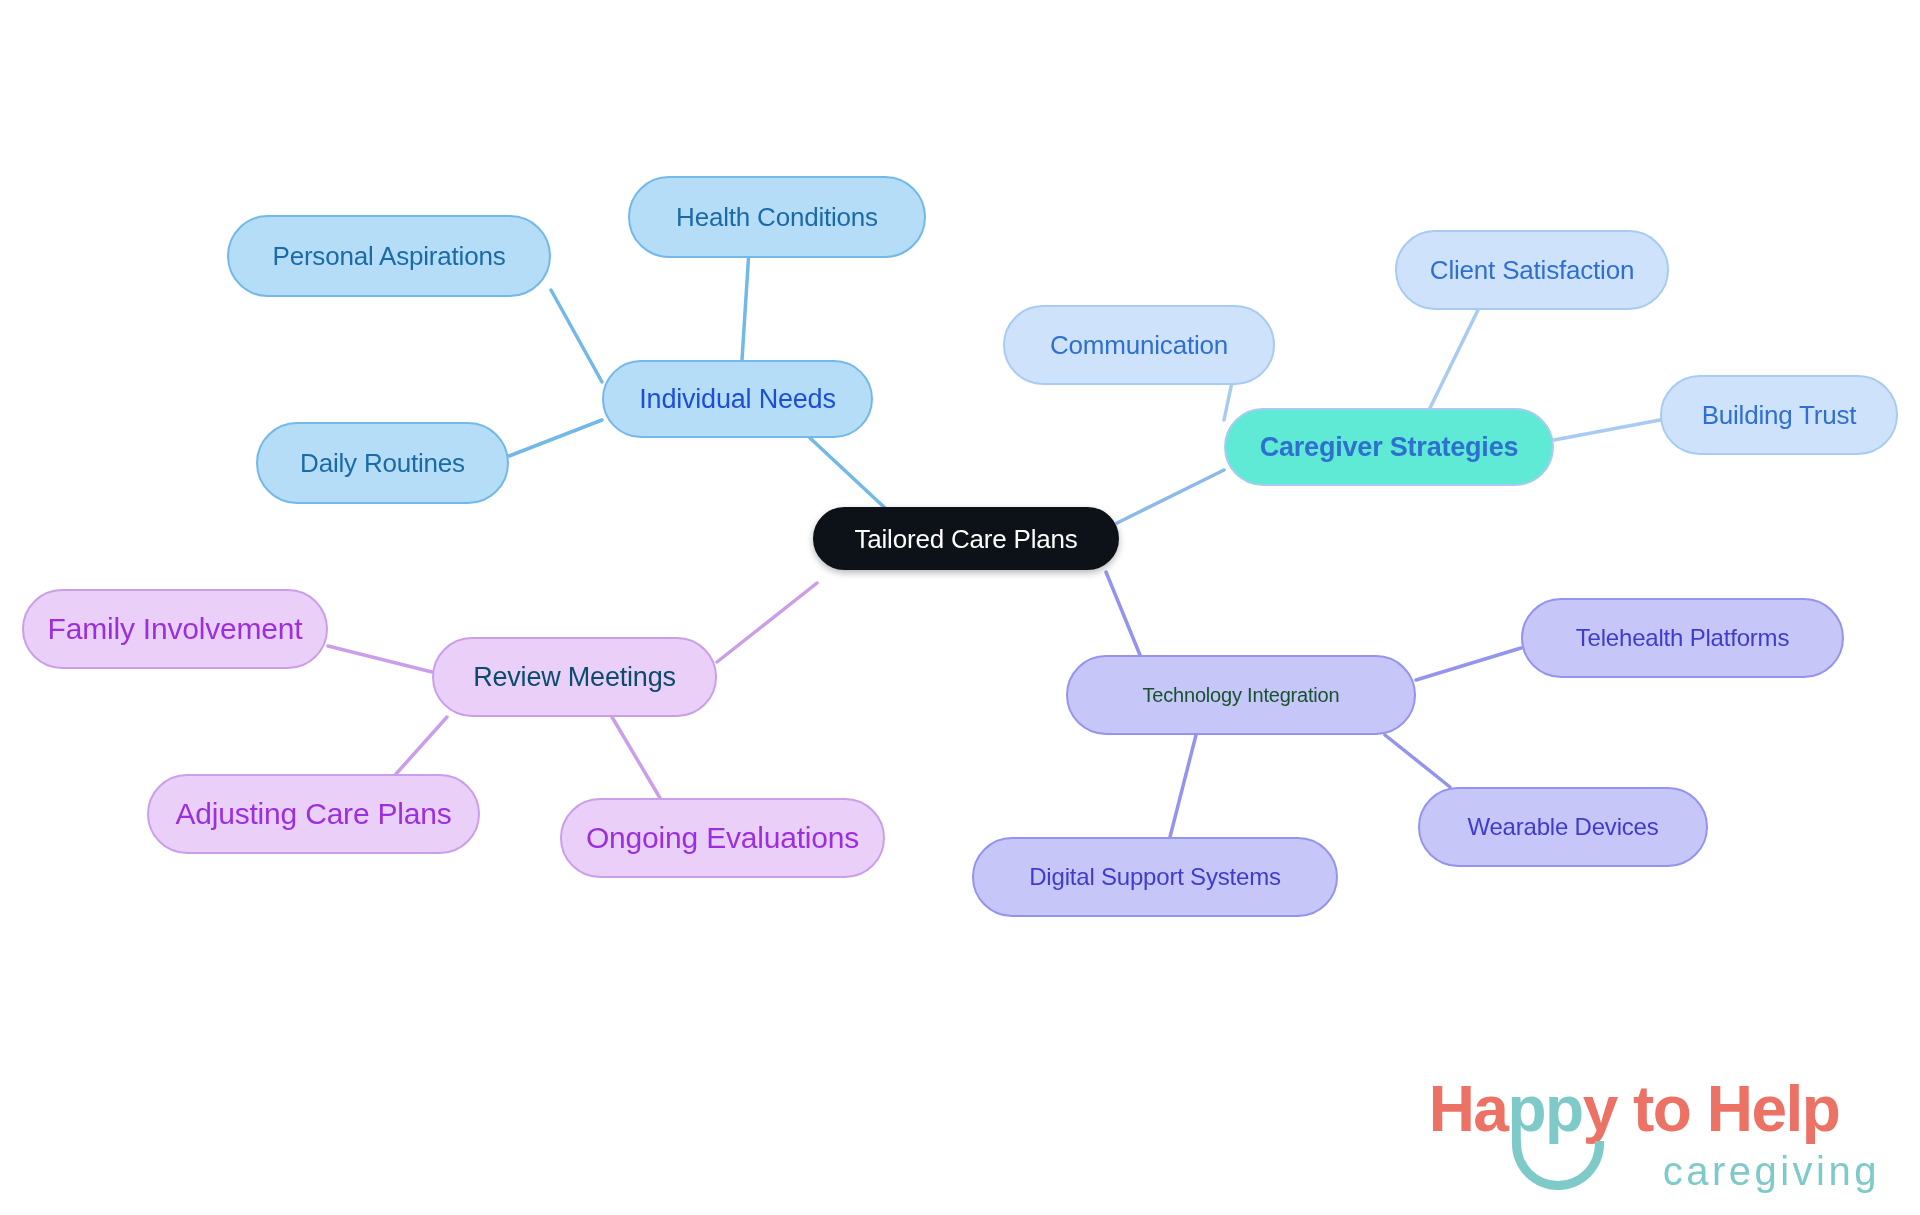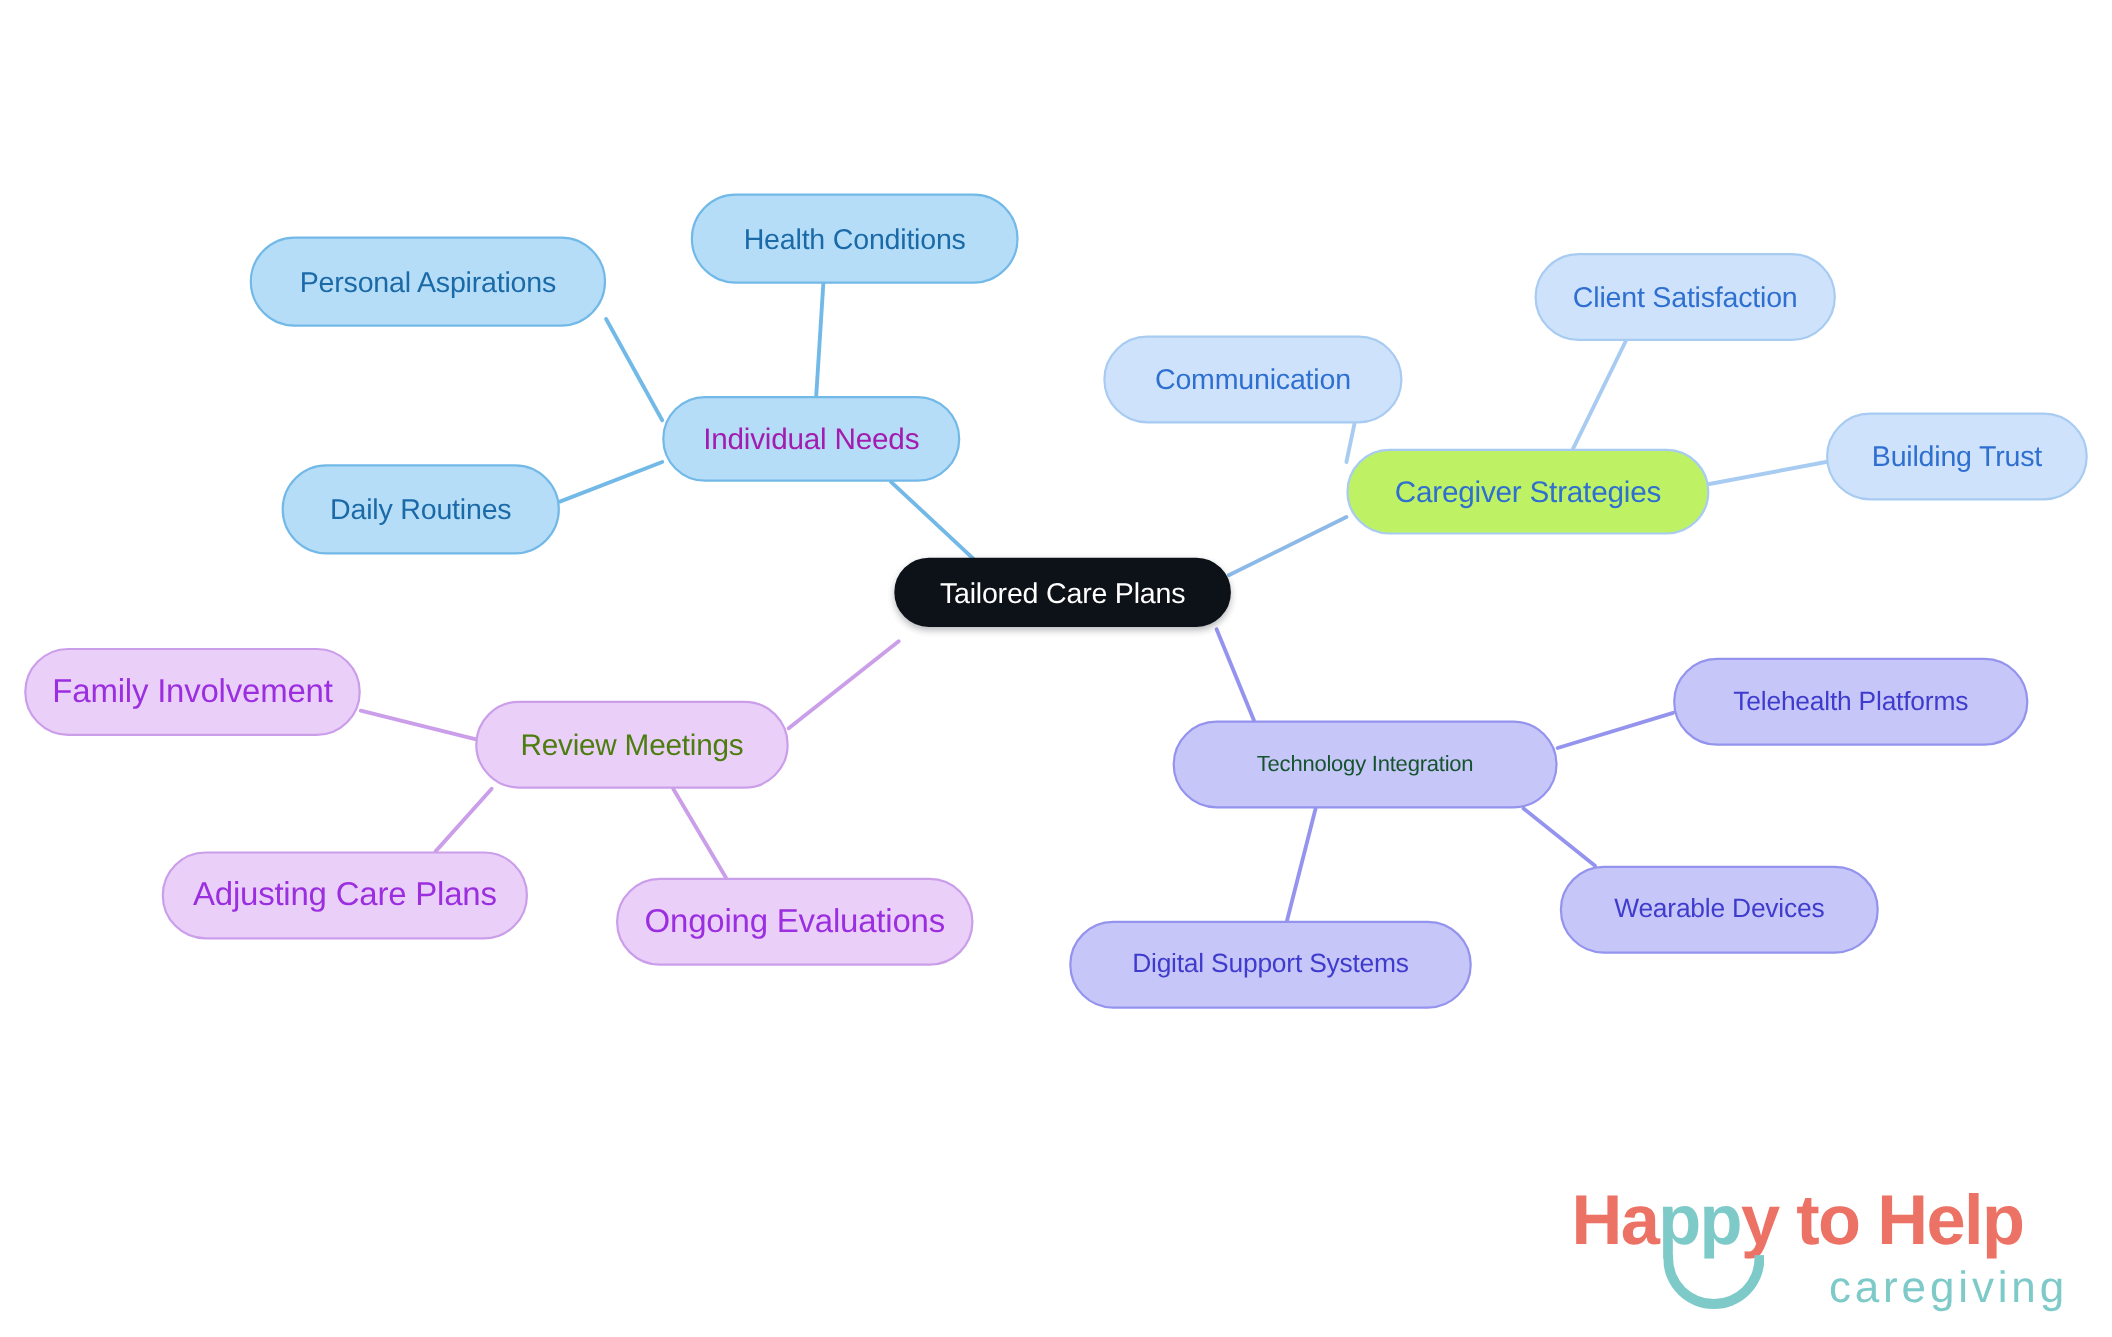--- a/index.html
+++ b/index.html
@@ -55,35 +55,36 @@
     border-color: #0d1218;
     color: #ffffff;
     font-size: 26px;
     border-radius: 34px;
     box-shadow: 0 3px 7px rgba(15, 20, 30, 0.30);
   }
 
   .node.branch-blue {
     background: #b6ddf8;
     border-color: #72b9e8;
-    color: #a21caf;
+    color: #1d4ed8;
     font-size: 27px;
   }
   .node.leaf-blue {
     background: #b6ddf8;
     border-color: #72b9e8;
     color: #1b6aa8;
     font-size: 26px;
   }
 
   .node.branch-skyblue {
-    background: #bef264;
+    background: #5eead4;
     border-color: #a8cbf2;
     color: #2f6fd0;
     font-size: 27px;
+    font-weight: bold;
   }
   .node.leaf-skyblue {
     background: #cee3fb;
     border-color: #a8cbf2;
     color: #2f6fd0;
     font-size: 26px;
   }
 
   .node.branch-violet {
     background: #c6c6f8;
@@ -94,21 +95,21 @@
   .node.leaf-violet {
     background: #c6c6f8;
     border-color: #9494ef;
     color: #3f3ccd;
     font-size: 24px;
   }
 
   .node.branch-orchid {
     background: #ead0f9;
     border-color: #cb9eea;
-    color: #4d7c0f;
+    color: #0c4a6e;
     font-size: 27px;
   }
   .node.leaf-orchid {
     background: #ead0f9;
     border-color: #cb9eea;
     color: #9b2fe0;
     font-size: 30px;
   }
 
   

